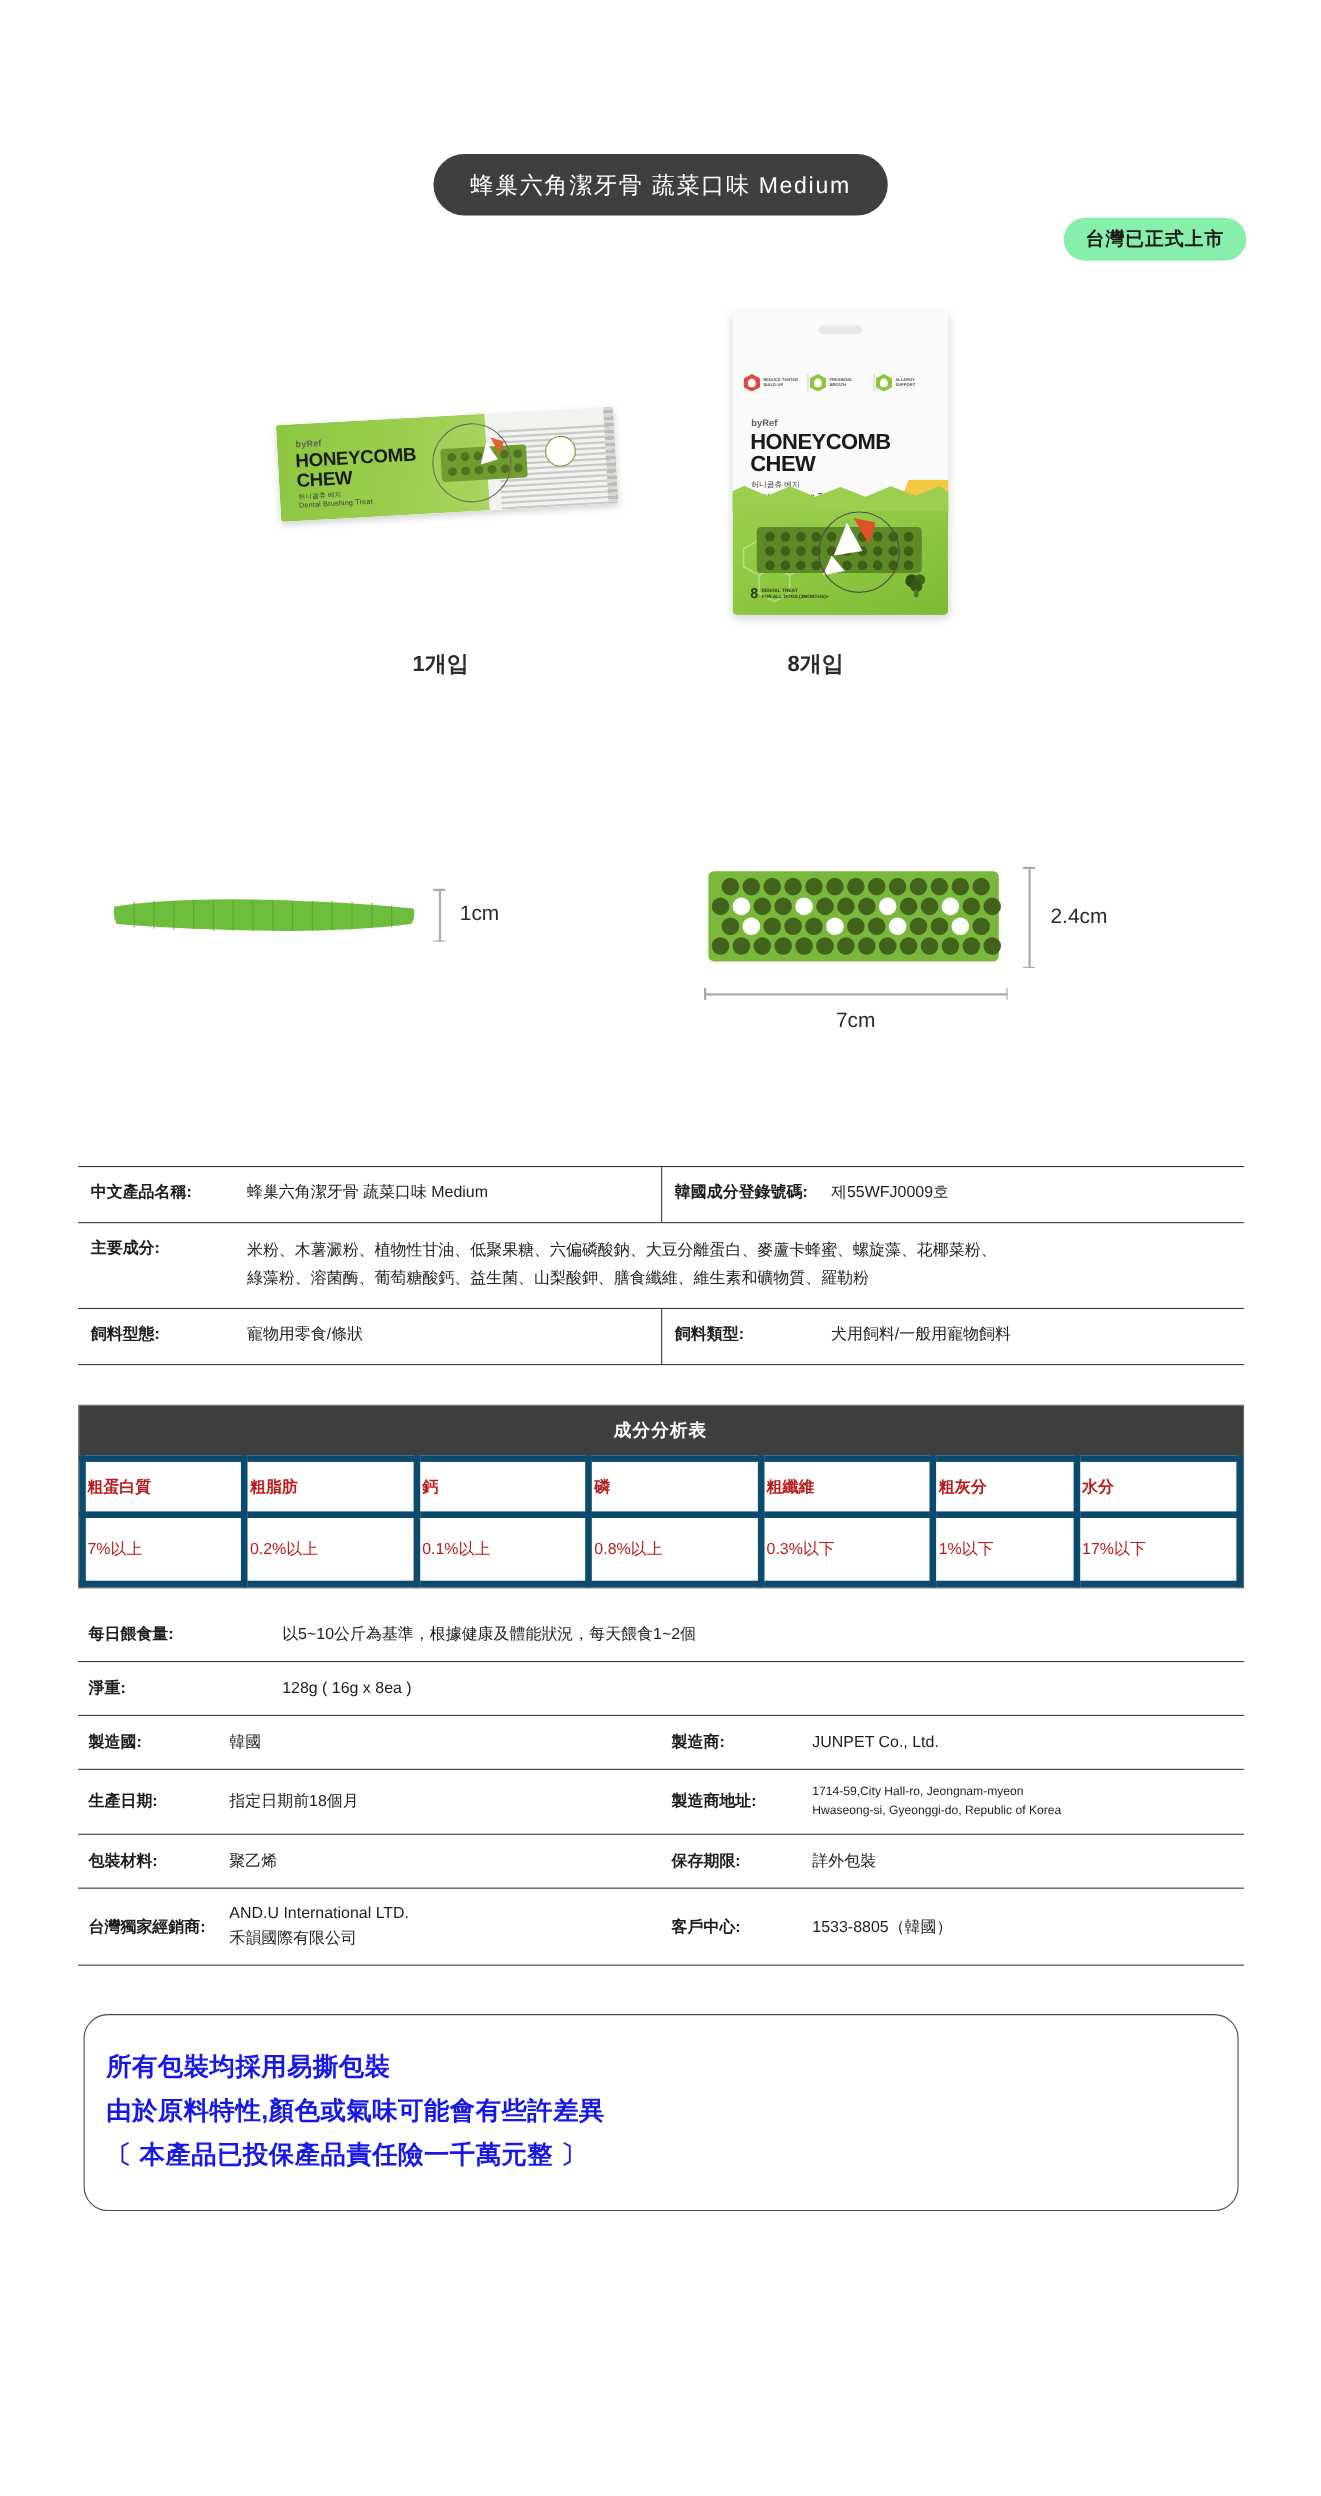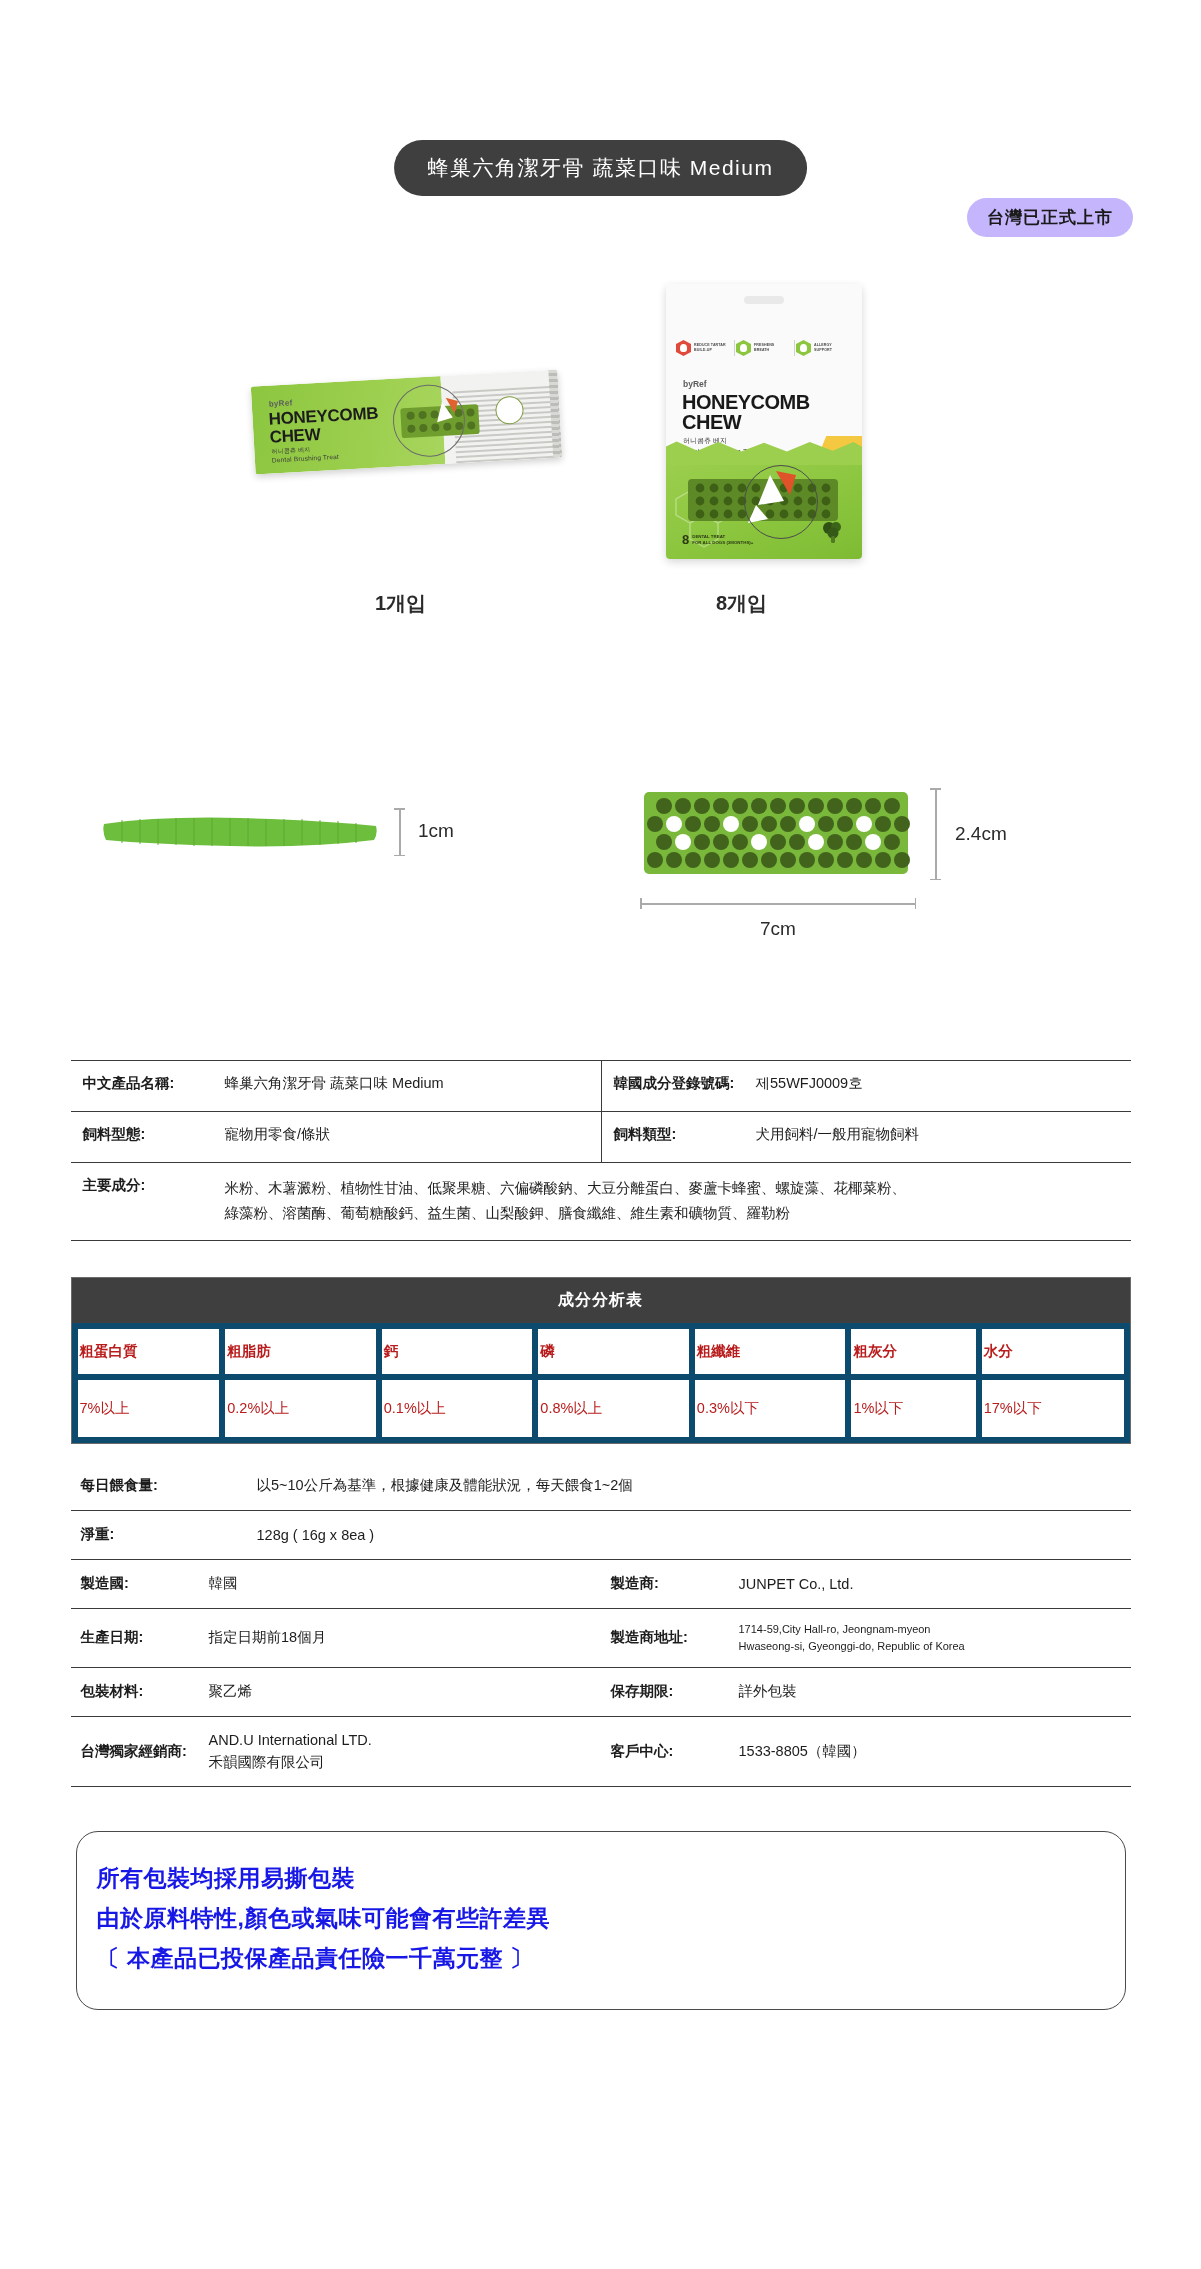--- a/index.html
+++ b/index.html
@@ -30,21 +30,21 @@
     padding: 14px 34px;
     font-size: 21px;
     letter-spacing: 1.5px;
     white-space: nowrap;
     font-weight: 500;
   }
   .launch-badge {
     position: absolute;
     right: 68px;
     top: 58px;
-    background: #c4b5fd;
+    background: #86efac;
     color: #1a1a1a;
     border-radius: 20px;
     padding: 8px 20px;
     font-size: 17px;
     font-weight: 700;
     letter-spacing: 1px;
     white-space: nowrap;
   }
 
   
@@ -569,36 +569,36 @@
     <div class="cell half">
       <span class="lbl w1">中文產品名稱:</span>
       <span class="val">蜂巢六角潔牙骨 蔬菜口味 Medium</span>
     </div>
     <div class="cell half divider">
       <span class="lbl w2">韓國成分登錄號碼:</span>
       <span class="val">제55WFJ0009호</span>
     </div>
   </div>
   <div class="row">
-    <div class="cell half">
-      <span class="lbl w1">飼料型態:</span>
-      <span class="val">寵物用零食/條狀</span>
-    </div>
-    <div class="cell half divider">
-      <span class="lbl w2">飼料類型:</span>
-      <span class="val">犬用飼料/一般用寵物飼料</span>
-    </div>
-  </div>
-  <div class="row">
     <div class="cell full" style="align-items:flex-start;">
       <span class="lbl w1">主要成分:</span>
       <span class="ing-lines">
         <span>米粉、木薯澱粉、植物性甘油、低聚果糖、六偏磷酸鈉、大豆分離蛋白、麥蘆卡蜂蜜、螺旋藻、花椰菜粉、</span><br>
         <span>綠藻粉、溶菌酶、葡萄糖酸鈣、益生菌、山梨酸鉀、膳食纖維、維生素和礦物質、羅勒粉</span>
       </span>
+    </div>
+  </div>
+  <div class="row">
+    <div class="cell half">
+      <span class="lbl w1">飼料型態:</span>
+      <span class="val">寵物用零食/條狀</span>
+    </div>
+    <div class="cell half divider">
+      <span class="lbl w2">飼料類型:</span>
+      <span class="val">犬用飼料/一般用寵物飼料</span>
     </div>
   </div>
 </div>
 
 <div class="analysis">
   <table>
     <caption>成分分析表</caption>
     <thead>
       <tr>
         <th>粗蛋白質</th>

